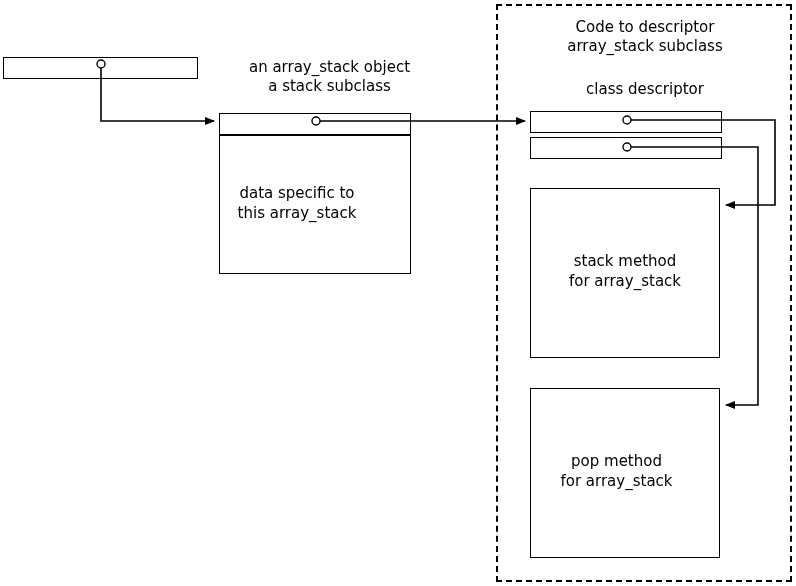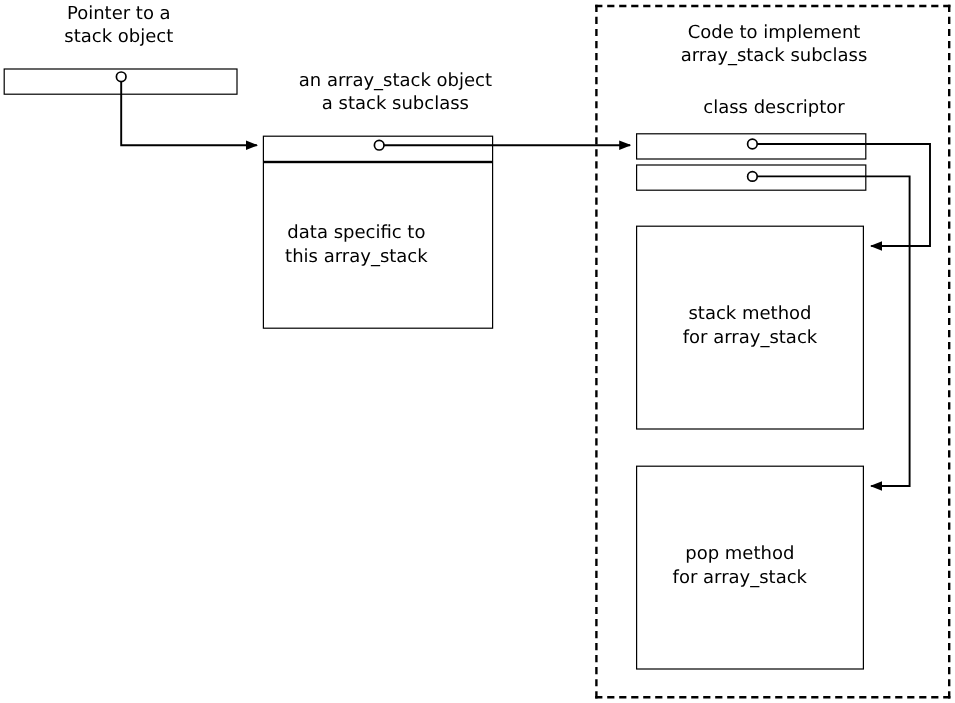--- a/index.html
+++ b/index.html
@@ -52,25 +52,23 @@
     pointer-events: none;
   }
 </style>
 </head>
 <body>
 
 <div id="canvas">
 
   <div class="dashed-region" id="code-region" style="left: 496px; top: 4px; width: 296px; height: 578px;"></div>
 
-  <div class="label" id="pointer-label" style="left: 14px; top: 2px; width: 170px;">Pointer to a
-stack object</div>
   <div class="label" id="object-label" style="left: 217px; top: 58px; width: 225px;">an array_stack object
 a stack subclass</div>
-  <div class="label" id="code-region-label" style="left: 520px; top: 18px; width: 250px;">Code to implement
+  <div class="label" id="code-region-label" style="left: 520px; top: 18px; width: 250px;">Code to descriptor
 array_stack subclass</div>
   <div class="label" id="class-descriptor-label" style="left: 530px; top: 80px; width: 230px;">class descriptor</div>
 
   <div class="box" id="pointer-box" style="left: 3px; top: 57px; width: 195px; height: 22px;"></div>
 
   <div class="box" id="object-header-box" style="left: 219px; top: 113px; width: 192px; height: 22px;"></div>
   <div class="box" id="object-data-box" style="left: 219px; top: 135px; width: 192px; height: 139px;"></div>
   <div class="boxlabel" id="object-data-text" style="left: 219px; top: 182.5px; width: 156px;">data specific to
 this array_stack</div>
 

